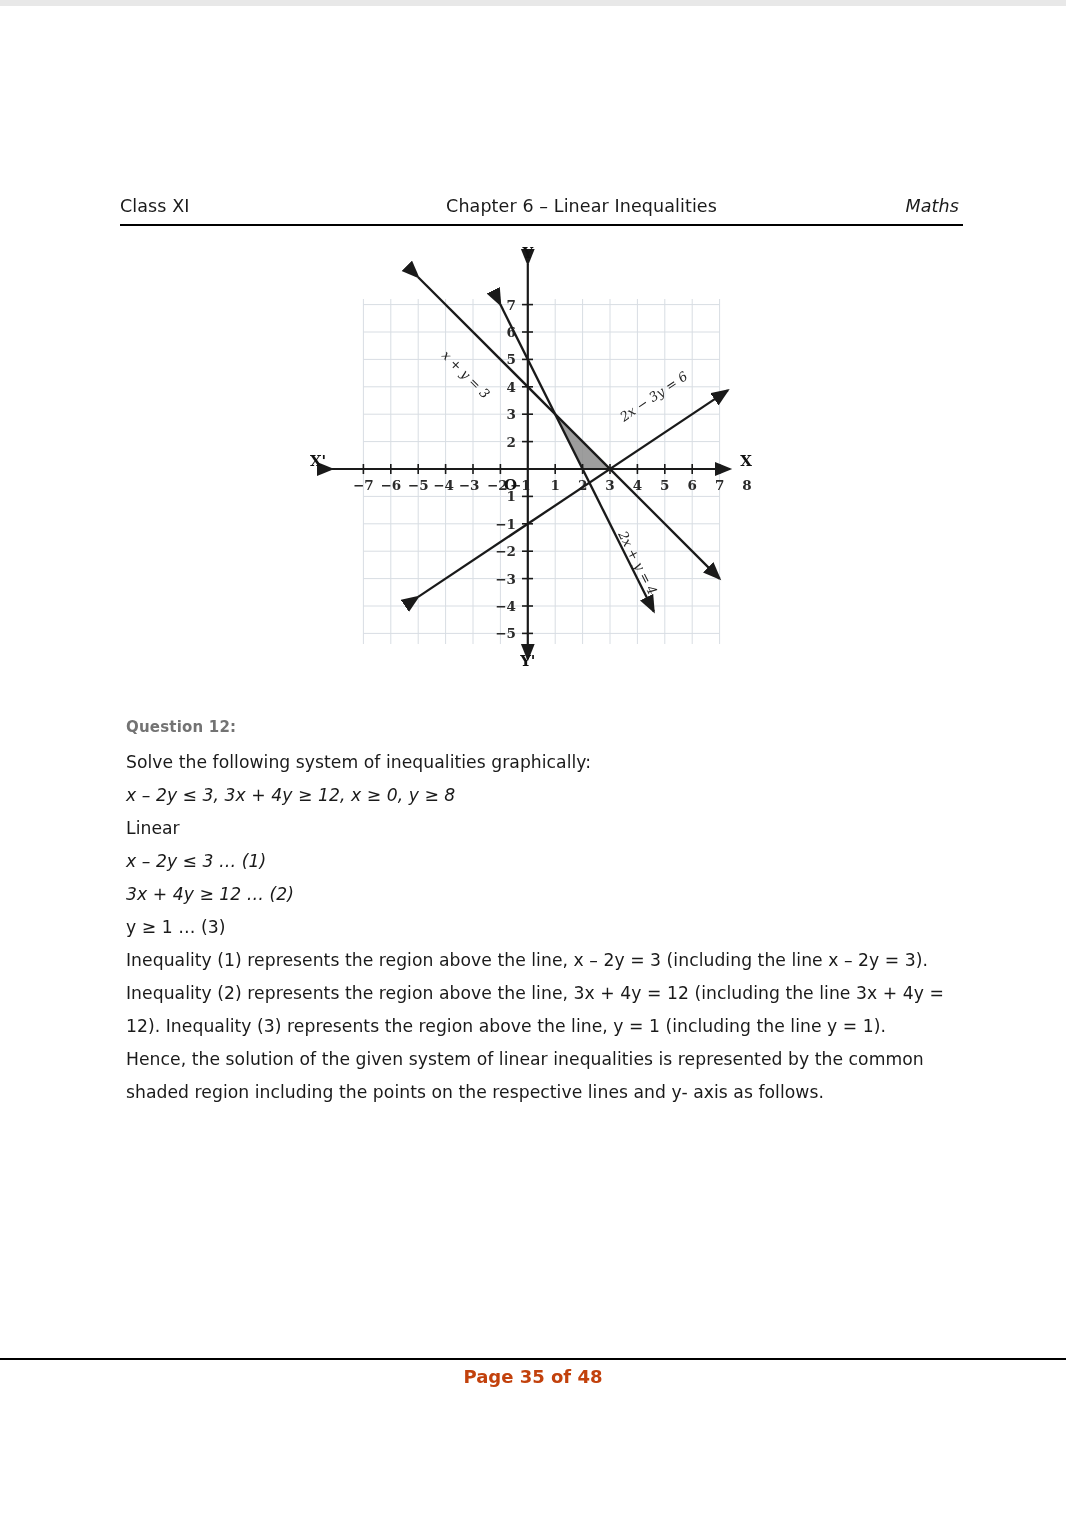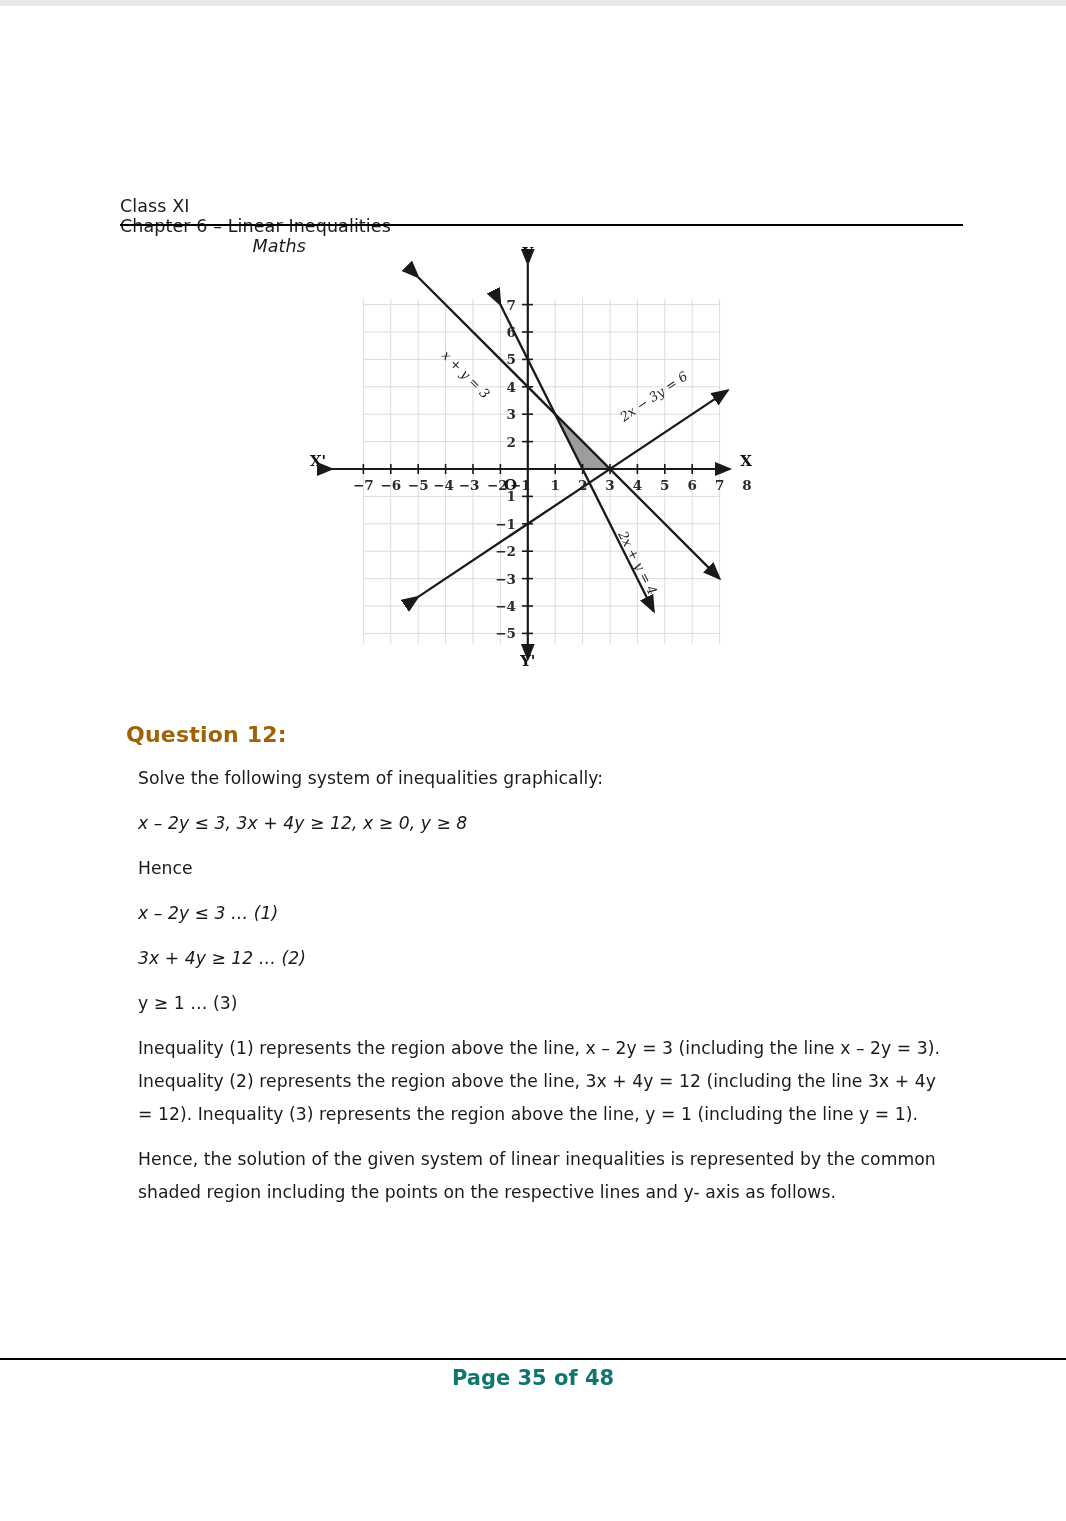--- a/index.html
+++ b/index.html
@@ -27,26 +27,25 @@
 
   
   .header {
     position: absolute;
     left: 120px; top: 190px;
     width: 843px; height: 32px;
   }
   .header-row {
     position: relative;
     display: flex;
-    align-items: flex-start;
+    align-items: center;
     width: 100%;
     font-size: 17.5px;
     color: #1a1a1a;
     letter-spacing: 0.1px;
-    flex-direction: column;
   }
   .hdr-left { width: 270px; text-align: left; }
   .hdr-center { flex: 1; text-align: center; }
   .hdr-right { width: 190px; text-align: right; padding-right: 4px; font-style: italic; }
   .header-rule {
     position: absolute;
     left: 0; top: 28px;
     width: 843px; height: 2px;
     background: #000000;
   }
@@ -59,50 +58,50 @@
   }
   .figure svg { display: block; }
 
   
   .content {
     position: absolute;
     left: 126px; top: 706px;
     width: 830px;
   }
   .q-title {
-    font-size: 22px;
+    font-size: 15px;
     font-weight: bold;
-    color: #a16207;
+    color: #737373;
     line-height: 30px;
-    margin: 8px 0 4px 0;
+    margin: 0 0 4px 0;
     letter-spacing: 0.2px;
   }
   .para {
     font-size: 17.2px;
     color: #1a1a1a;
     line-height: 33px;
-    margin: 12px;
+    margin: 0;
     letter-spacing: 0.05px;
   }
 
   
   .footer-rule {
     position: absolute;
     left: 0px; top: 1352px;
     width: 1066px; height: 2px;
     background: #000000;
   }
   .footer {
     position: absolute;
     left: 0; top: 1360px;
     width: 1066px;
     text-align: center;
-    font-size: 21px;
+    font-size: 18px;
     font-weight: bold;
-    color: #0f766e;
+    color: #c2410c;
   }
 
   
   .gx-tick { font-family: "DejaVu Serif", "Liberation Serif", serif; font-size: 13.5px; fill: #2a2a2a; font-weight: bold; }
   .gy-tick { font-family: "DejaVu Serif", "Liberation Serif", serif; font-size: 13.5px; fill: #2a2a2a; font-weight: bold; }
   .gaxis-label { font-family: "DejaVu Serif", "Liberation Serif", serif; font-size: 15px; fill: #111; font-weight: bold; }
   .gline-label { font-family: "DejaVu Serif", "Liberation Serif", serif; font-size: 13px; fill: #222; font-style: italic; }
 </style>
 </head>
 <body>
@@ -250,21 +249,21 @@
       <text class="gline-label" x="314" y="178" transform="rotate(-34 314 178)">2x − 3y = 6</text>
 
       <text class="gline-label" x="308" y="290" transform="rotate(63 308 290)">2x + y = 4</text>
     </svg>
   </div>
 
   <div class="content">
     <p class="q-title">Question 12:</p>
     <p class="para">Solve the following system of inequalities graphically:</p>
     <p class="para" style="font-style:italic">x – 2y ≤ 3, 3x + 4y ≥ 12, x ≥ 0, y ≥ 8</p>
-    <p class="para">Hence</p>
+    <p class="para">Linear</p>
     <p class="para" style="font-style:italic">x – 2y ≤ 3 … (1)</p>
     <p class="para" style="font-style:italic">3x + 4y ≥ 12 … (2)</p>
     <p class="para" style="">y ≥ 1 … (3)</p>
     <p class="para">Inequality (1) represents the region above the line, x – 2y = 3 (including the line x – 2y = 3). Inequality (2) represents the region above the line, 3x + 4y = 12 (including the line 3x + 4y = 12). Inequality (3) represents the region above the line, y = 1 (including the line y = 1).</p>
     <p class="para">Hence, the solution of the given system of linear inequalities is represented by the common shaded region including the points on the respective lines and y- axis as follows.</p>
   </div>
 
   <div class="footer-rule"></div>
   <div class="footer">Page 35 of 48</div>
 

